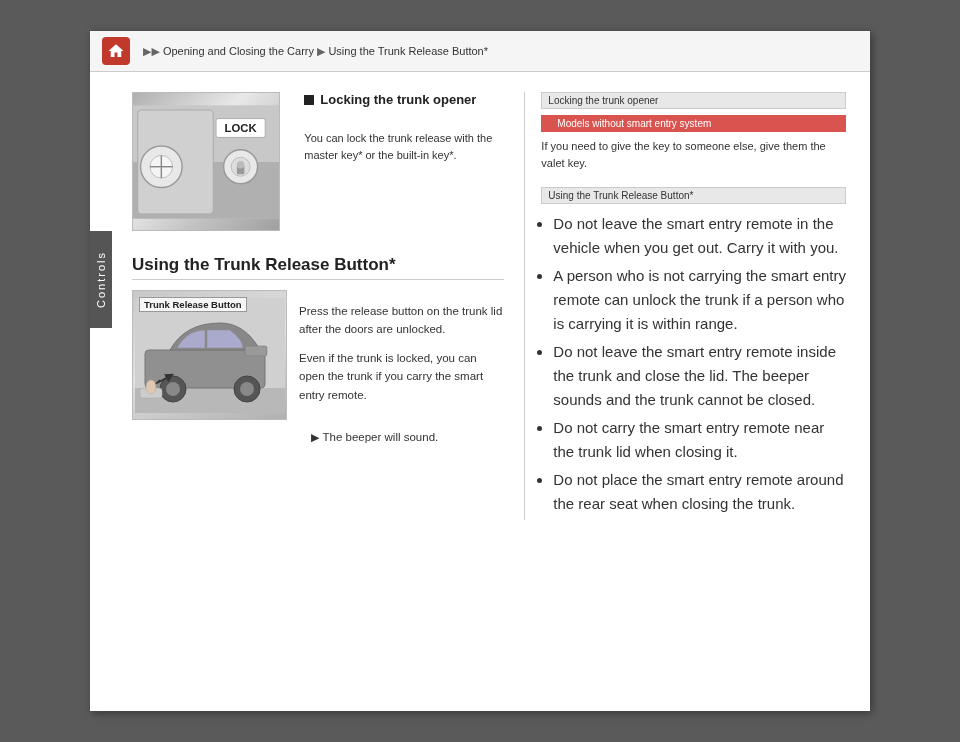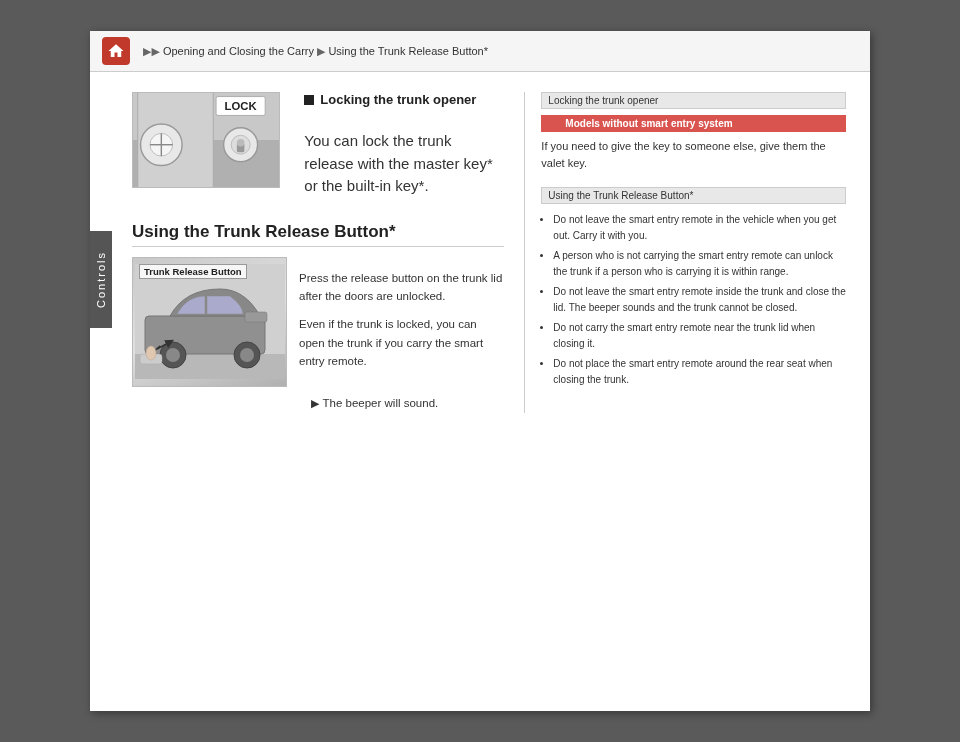--- a/index.html
+++ b/index.html
@@ -84,21 +84,21 @@
       flex: 0.9;
       border-left: 1px solid #ccc;
       padding-left: 16px;
     }
     
     .lock-section {
       margin-bottom: 24px;
     }
     .lock-image-wrap {
       width: 160px;
-      height: 96px;
+      height: 139px;
       background: #fca5a5;
       border: 1px solid #bbb;
       display: inline-block;
       position: relative;
       overflow: hidden;
       vertical-align: top;
       margin-right: 12px;
     }
     .lock-image-inner {
       width: 100%;
@@ -124,21 +124,21 @@
       gap: 6px;
     }
     .black-square {
       width: 10px;
       height: 10px;
       background: #222;
       display: inline-block;
       flex-shrink: 0;
     }
     .body-text {
-      font-size: 15px;
+      font-size: 11px;
       color: #333;
       line-height: 1.5;
       margin-top: 23px;
     }
     
     .trunk-section-title {
       font-size: 17px;
       font-weight: bold;
       color: #222;
       margin-bottom: 10px;
@@ -193,41 +193,41 @@
       background: #e8e8e8;
       padding: 2px 6px;
       margin-bottom: 6px;
       border: 1px solid #ccc;
       display: block;
     }
     .right-warning-box {
       background: #d9534f;
       color: white;
       font-size: 10px;
-      padding: 3px 24px;
+      padding: 3px 16px;
       margin-bottom: 6px;
-      font-weight: bold;
+      font-weight: normal;
     }
     .right-body-text {
       font-size: 11px;
       color: #333;
       line-height: 1.5;
       margin-bottom: 16px;
     }
     .right-section-title {
       font-size: 10px;
       color: #333;
       background: #e8e8e8;
       padding: 2px 6px;
       border: 1px solid #ccc;
       display: block;
       margin-bottom: 8px;
     }
     .bullet-list {
-      font-size: 10px;
+      font-size: 15px;
       color: #333;
       line-height: 1.6;
       padding-left: 12px;
     }
     .bullet-list li {
       margin-bottom: 4px;
       list-style: disc;
     }
     
     .page-footer {

